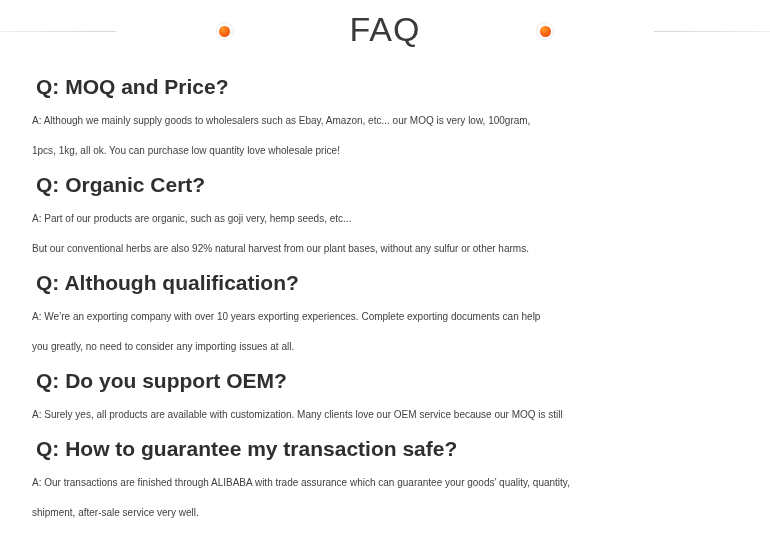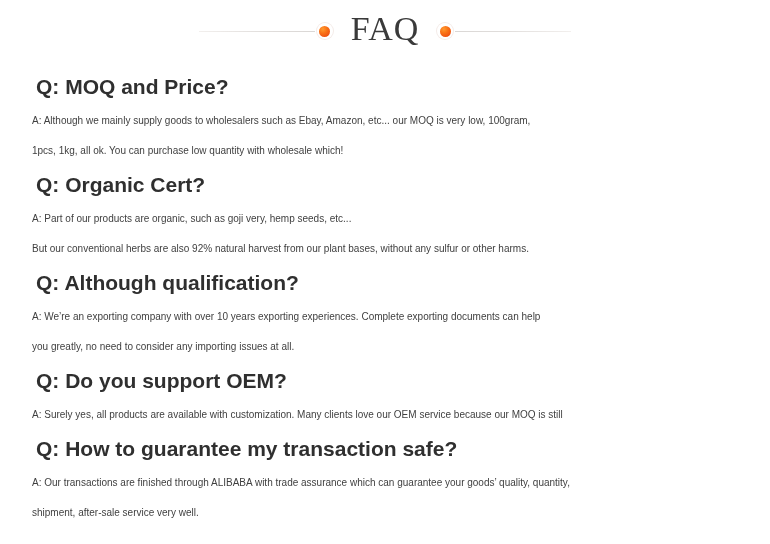--- a/index.html
+++ b/index.html
@@ -21,23 +21,22 @@
     height: 544px;
     box-sizing: border-box;
   }
 
   
   .faq-header {
     position: relative;
     height: 62px;
     display: flex;
     align-items: center;
-    justify-content: center;
+    justify-content: space-between;
     gap: 0;
-    font-family: Liberation Serif, serif;
   }
   .rule {
     width: 116px;
     height: 1px;
     background: #e3e0de;
     flex: 0 0 auto;
   }
   .rule-left {
     background: linear-gradient(to right, #f2efed 0%, #e0dddb 60%, #dad7d5 100%);
   }
@@ -112,21 +111,21 @@
         <span></span>
       </div>
     <div class="rule rule-right"></div>
   </div>
 
   <div class="faq-body">
 
     <div class="qa-block">
       <p class="question">Q: MOQ and Price?</p>
       <p class="answer-line">A: Although we mainly supply goods to wholesalers such as Ebay, Amazon, etc... our MOQ is very low, 100gram,</p>
-      <p class="answer-line">1pcs, 1kg, all ok. You can purchase low quantity with wholesale which!</p>
+      <p class="answer-line">1pcs, 1kg, all ok. You can purchase low quantity love wholesale price!</p>
     </div>
 
     <div class="qa-block">
       <p class="question">Q: Organic Cert?</p>
       <p class="answer-line">A: Part of our products are organic, such as goji very, hemp seeds, etc...</p>
       <p class="answer-line">But our conventional herbs are also 92% natural harvest from our plant bases, without any sulfur or other harms.</p>
     </div>
 
     <div class="qa-block">
       <p class="question">Q: Although qualification?</p>

